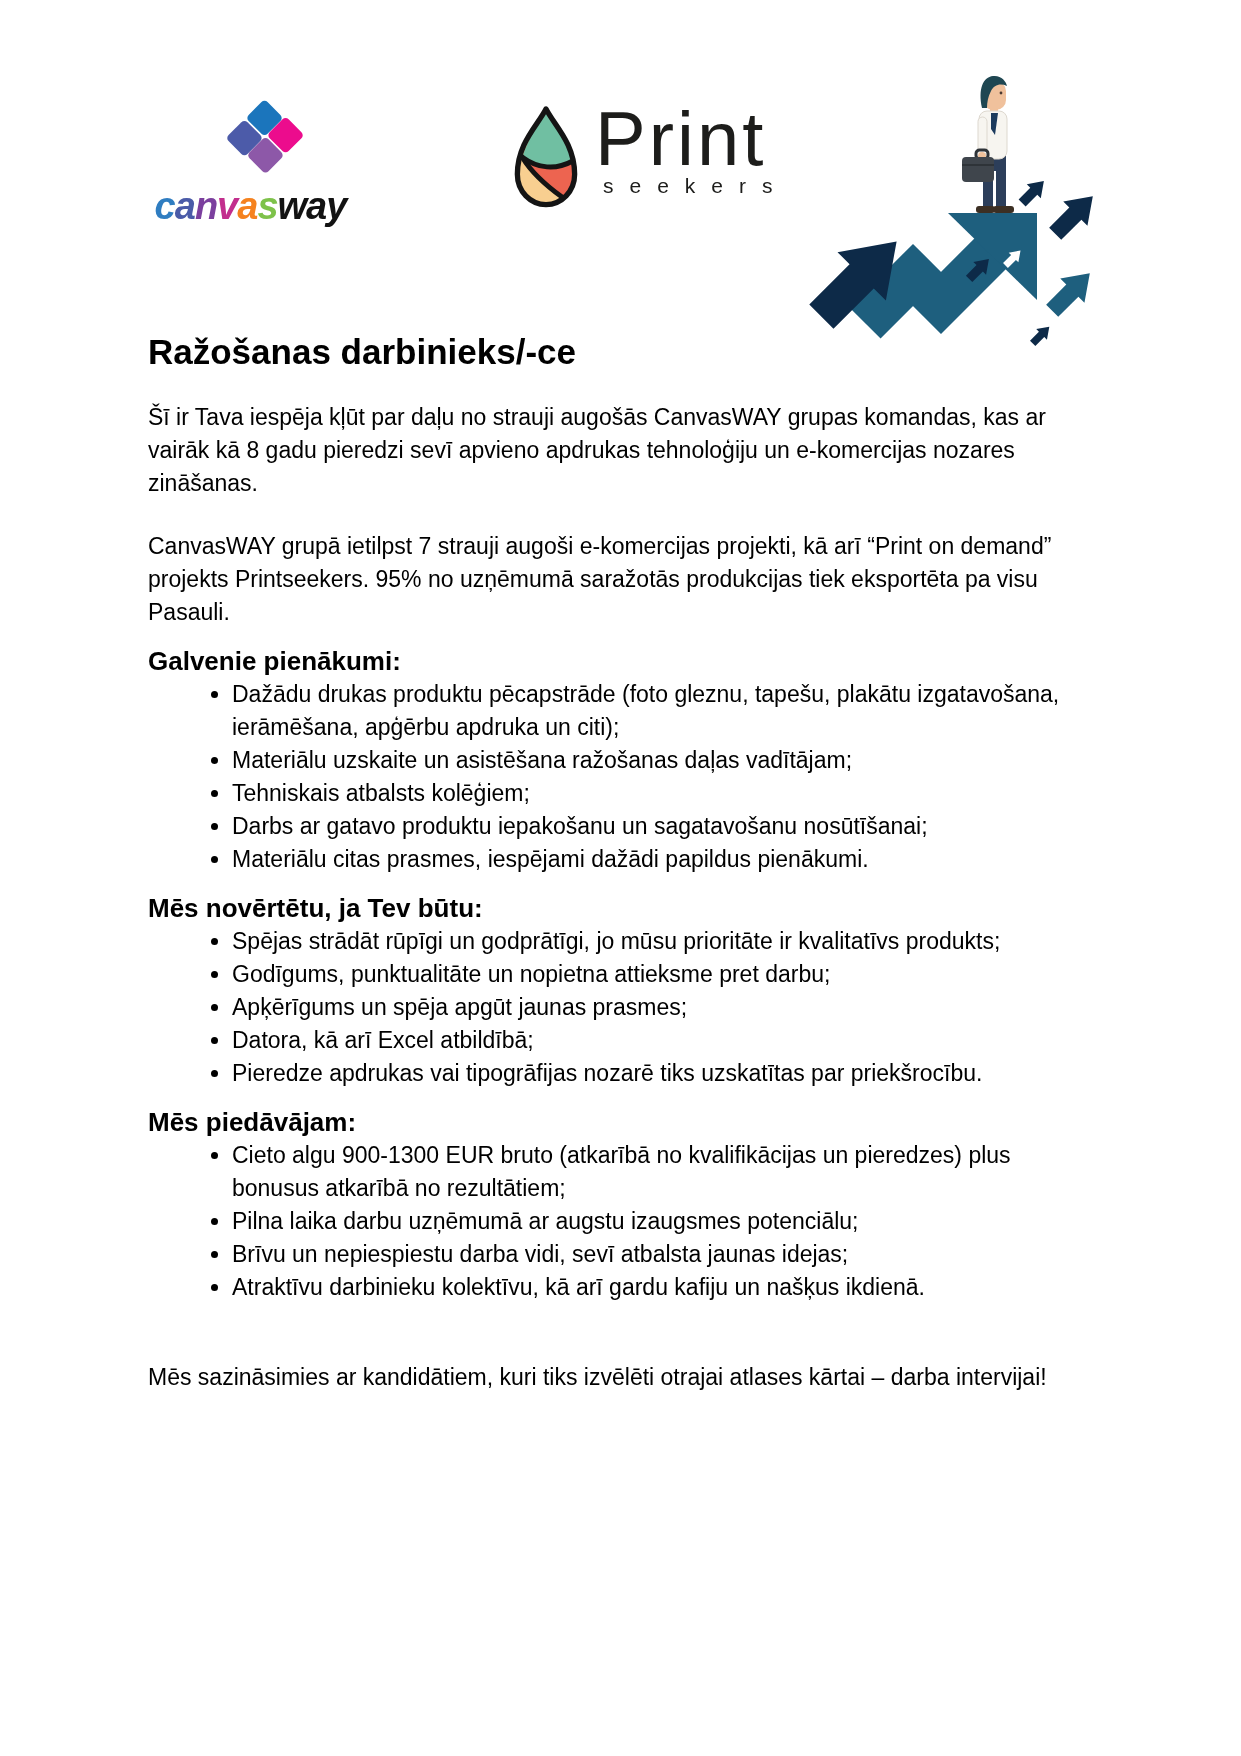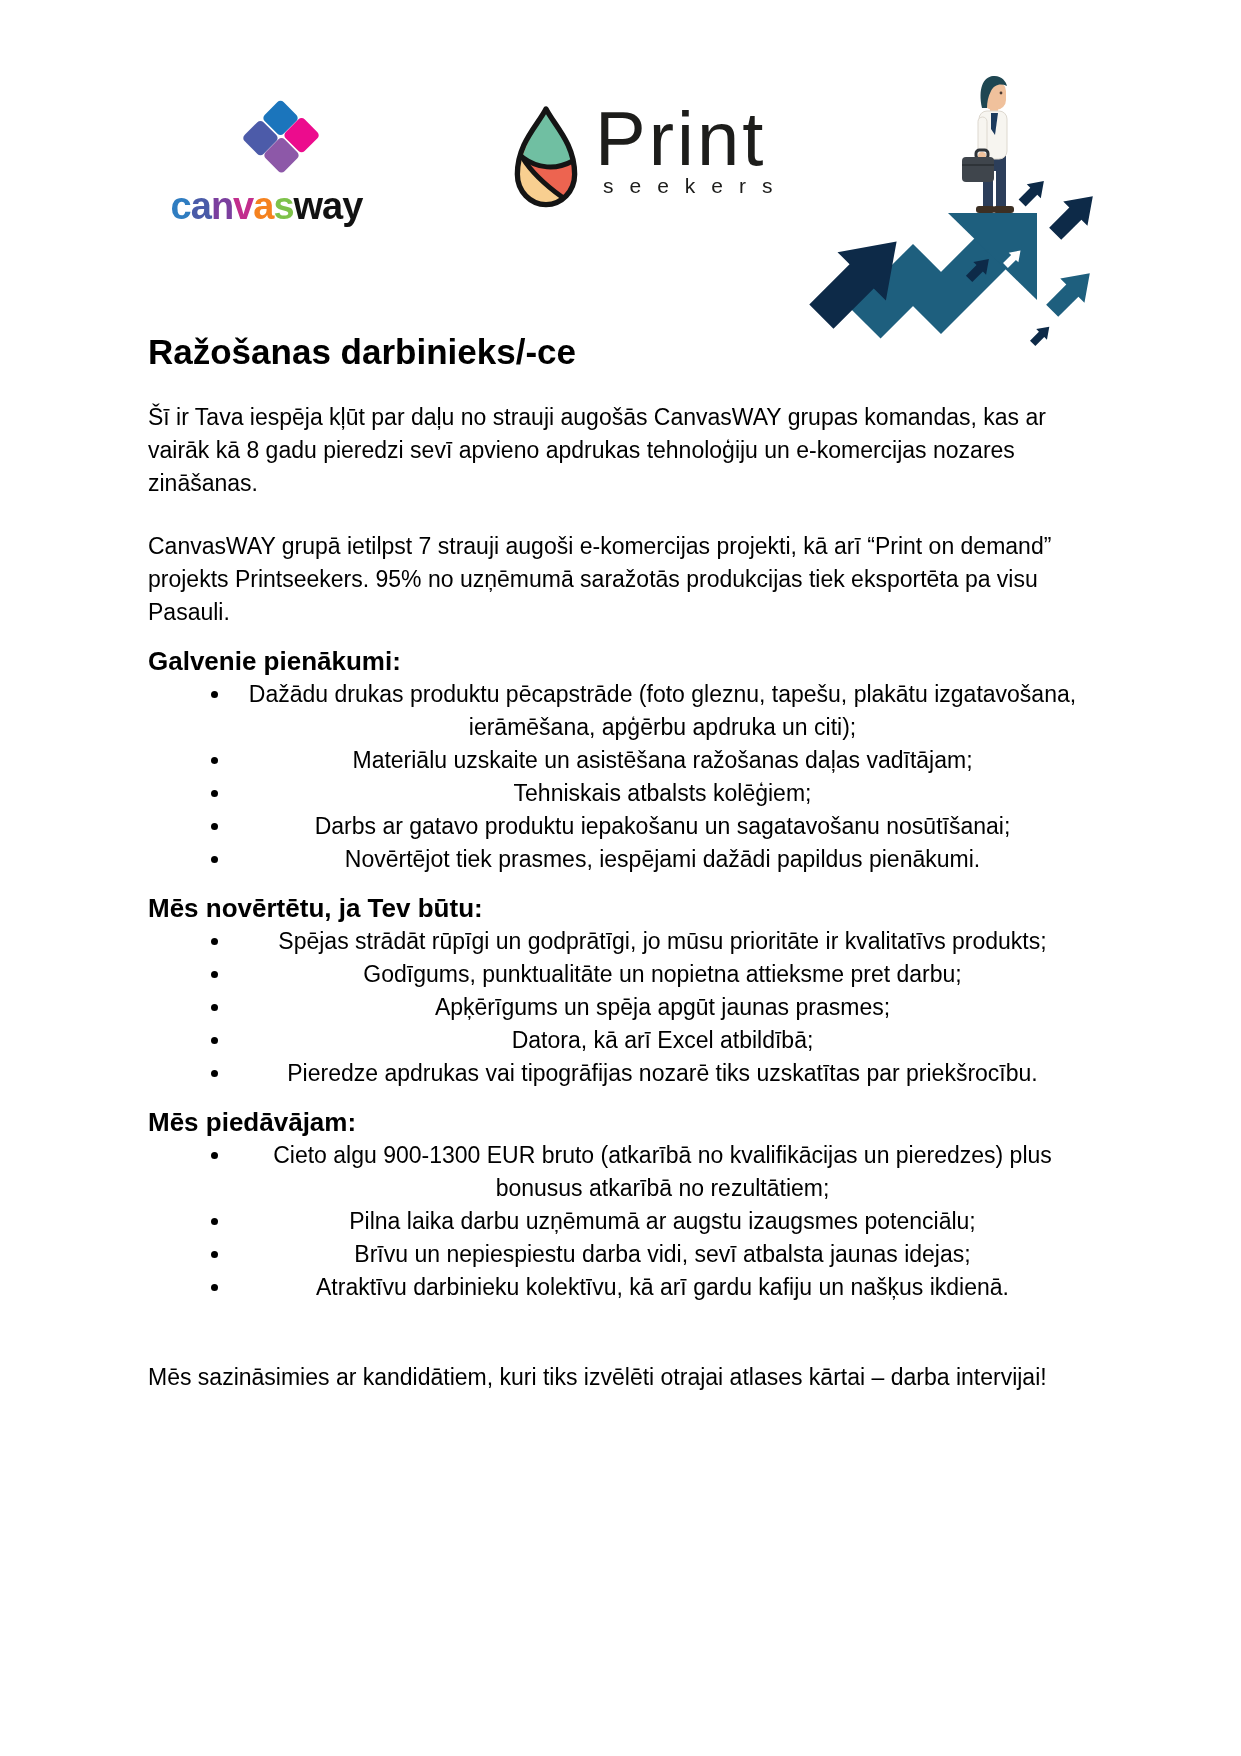--- a/index.html
+++ b/index.html
@@ -1,34 +1,34 @@
 <!DOCTYPE html>
 <html><head>
 <meta charset="utf-8">
 <style>
   html,body{margin:0;padding:0;background:#ffffff;}
   .page{
     position:relative;width:1241px;height:1756px;background:#ffffff;
     font-family:"Liberation Sans",sans-serif;color:#000;overflow:hidden;
   }
   
-  .cw-logo{position:absolute;left:164px;top:95px;width:205px;text-align:center;}
+  .cw-logo{position:absolute;left:148px;top:95px;width:205px;text-align:center;font-style:italic;}
   .cw-logo svg{display:block;margin-left:62px;}
   .cw-wordmark{font-size:38px;font-weight:bold;letter-spacing:-1px;line-height:1;margin-top:4px;white-space:nowrap;}
   .ps-logo{position:absolute;left:505px;top:104px;display:flex;align-items:flex-start;}
   .ps-text{margin-left:8px;}
   .ps-title{font-size:76px;font-weight:500;line-height:0.92;letter-spacing:3px;color:#1d1d1b;}
   .ps-subtitle{font-size:21px;letter-spacing:16px;color:#1d1d1b;margin-left:8px;}
   .illustration{position:absolute;left:795px;top:55px;}
   
   .content{position:absolute;left:148px;top:333px;width:945px;}
   h1.title{font-size:35px;line-height:38px;margin:0;font-weight:bold;}
   p.body{font-size:23px;line-height:33px;margin:30px 0 0 0;}
   h2.sect{font-size:26px;line-height:33px;margin:16px 0 0 0;font-weight:bold;}
-  ul.blist{margin:0;padding:0 0 0 84px;font-size:23px;line-height:33px;text-align:center;}
+  ul.blist{margin:0;padding:0 0 0 84px;font-size:23px;line-height:33px;}
   ul.blist li{margin:0;}
   p.closing{font-size:23px;line-height:50px;margin:48px 0 0 0;}
 </style>
 </head>
 <body>
 
 <div class="page">
 
   <div class="cw-logo">
     <svg width="110" height="88" viewBox="0 0 115 92" aria-hidden="true">
@@ -97,21 +97,21 @@
 
     <p class="body">Šī ir Tava iespēja kļūt par daļu no strauji augošās CanvasWAY grupas komandas, kas ar vairāk kā 8 gadu pieredzi sevī apvieno apdrukas tehnoloģiju un e-komercijas nozares zināšanas.</p>
     <p class="body">CanvasWAY grupā ietilpst 7 strauji augoši e-komercijas projekti, kā arī “Print on demand” projekts Printseekers. 95% no uzņēmumā saražotās produkcijas tiek eksportēta pa visu Pasauli.</p>
 
     <h2 class="sect">Galvenie pienākumi:</h2>
     <ul class="blist">
       <li>Dažādu drukas produktu pēcapstrāde (foto gleznu, tapešu, plakātu izgatavošana, ierāmēšana, apģērbu apdruka un citi);</li>
       <li>Materiālu uzskaite un asistēšana ražošanas daļas vadītājam;</li>
       <li>Tehniskais atbalsts kolēģiem;</li>
       <li>Darbs ar gatavo produktu iepakošanu un sagatavošanu nosūtīšanai;</li>
-      <li>Novērtējot tiek prasmes, iespējami dažādi papildus pienākumi.</li>
+      <li>Materiālu citas prasmes, iespējami dažādi papildus pienākumi.</li>
     </ul>
 
     <h2 class="sect">Mēs novērtētu, ja Tev būtu:</h2>
     <ul class="blist">
       <li>Spējas strādāt rūpīgi un godprātīgi, jo mūsu prioritāte ir kvalitatīvs produkts;</li>
       <li>Godīgums, punktualitāte un nopietna attieksme pret darbu;</li>
       <li>Apķērīgums un spēja apgūt jaunas prasmes;</li>
       <li>Datora, kā arī Excel atbildībā;</li>
       <li>Pieredze apdrukas vai tipogrāfijas nozarē tiks uzskatītas par priekšrocību.</li>
     </ul>

